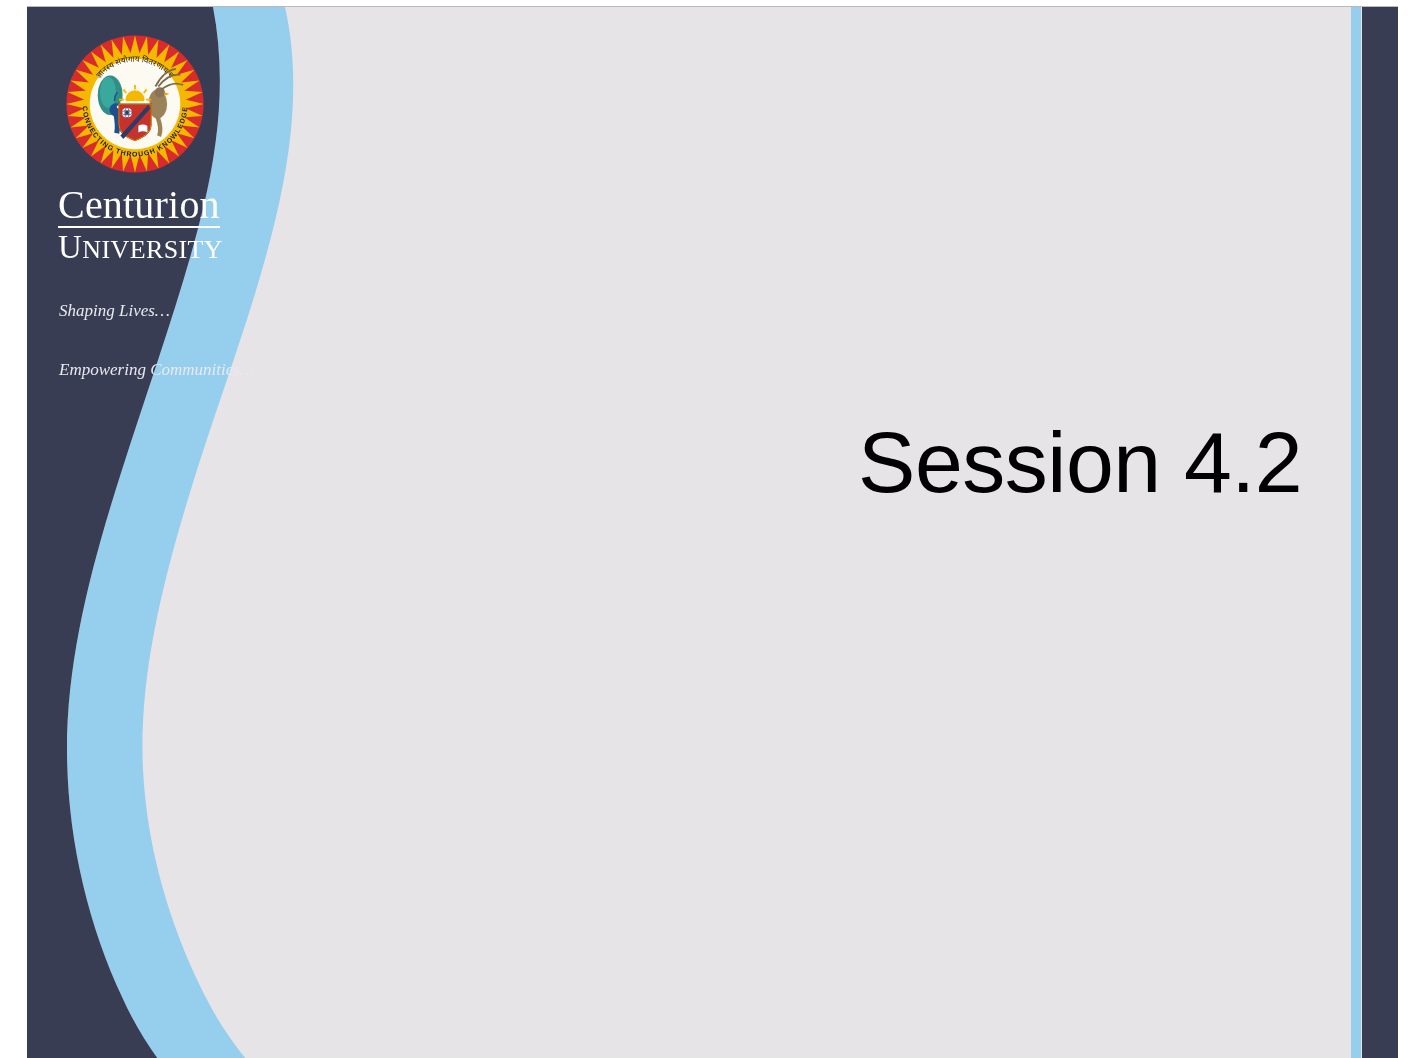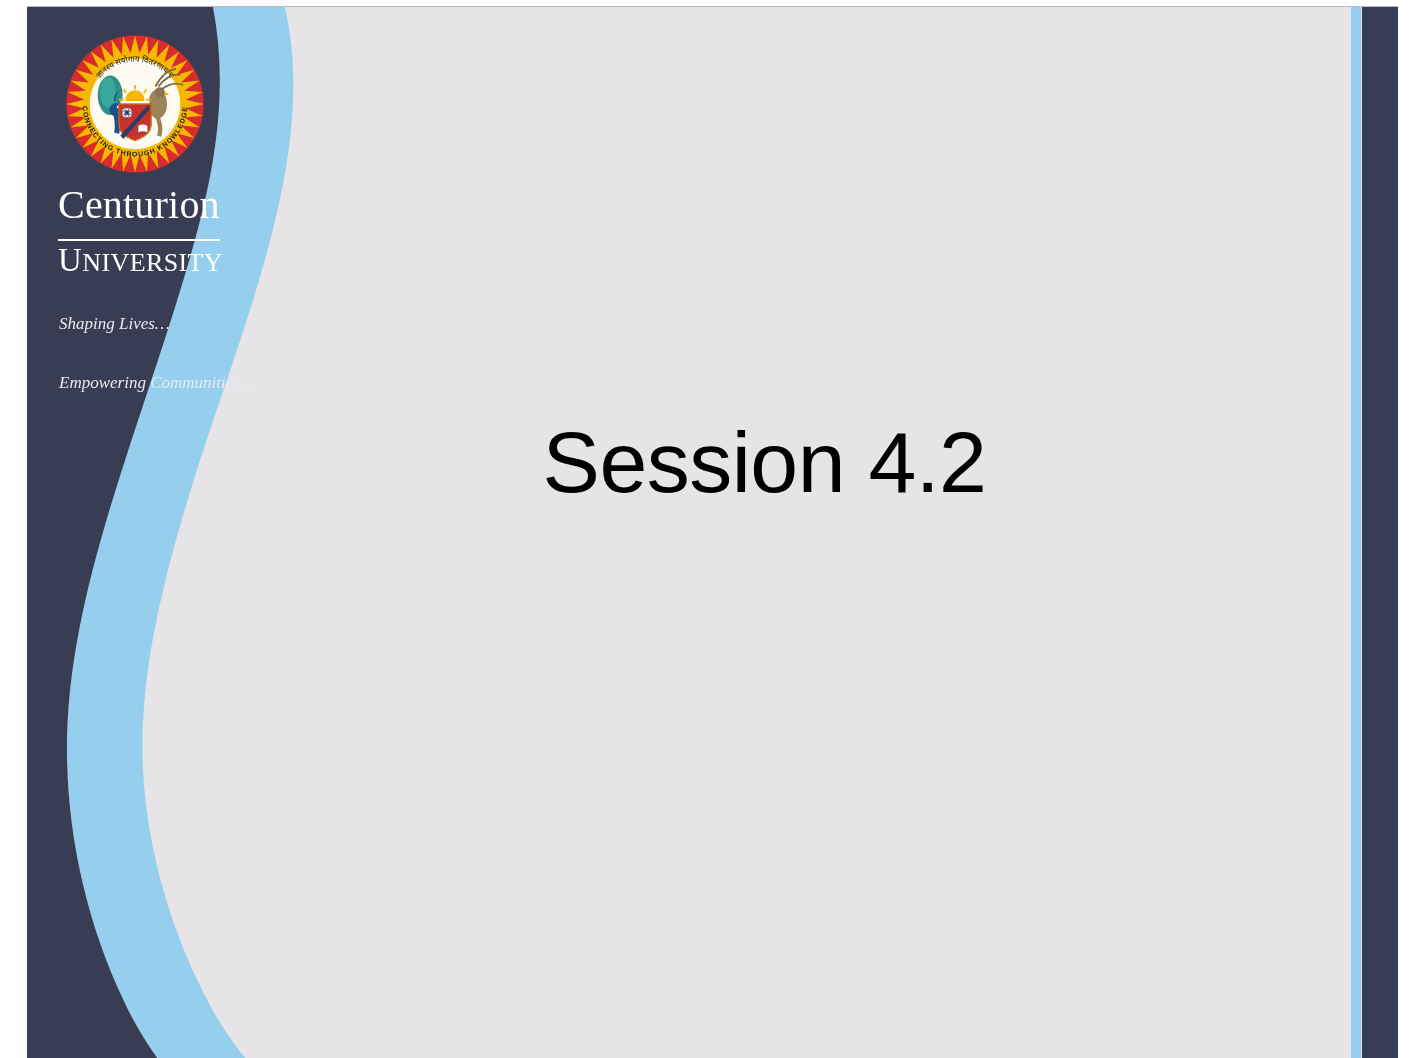--- a/index.html
+++ b/index.html
@@ -65,21 +65,21 @@
     padding-left: 2px;
     color: #ffffff;
     font-family: "Liberation Serif", serif;
     line-height: 1;
   }
   .wordmark-main {
     font-size: 40px;
     letter-spacing: 0.2px;
     display: inline-block;
     border-bottom: 2px solid #ffffff;
-    padding-bottom: 14px;
+    padding-bottom: 1px;
   }
   .wordmark-sub {
     display: block;
     font-size: 33px;
     margin-top: 3px;
     letter-spacing: 0.4px;
   }
   .wordmark-sub .cap-small { font-size: 26px; text-align: center; }
   .tagline {
     margin-top: 7px;
@@ -91,21 +91,21 @@
     line-height: 1.33;
   }
   .tagline span { display: block; white-space: nowrap; margin-top: 36px; }
 
   
   #slide-title {
     position: absolute;
     left: 200px;
     top: 407px;
     width: 1075px;
-    text-align: center;
+    text-align: right;
     color: #000000;
     font-family: "Liberation Sans", sans-serif;
     font-size: 86px;
     font-weight: 400;
     line-height: 1.12;
     letter-spacing: -0.5px;
     z-index: 4;
   }
 </style>
 </head>

